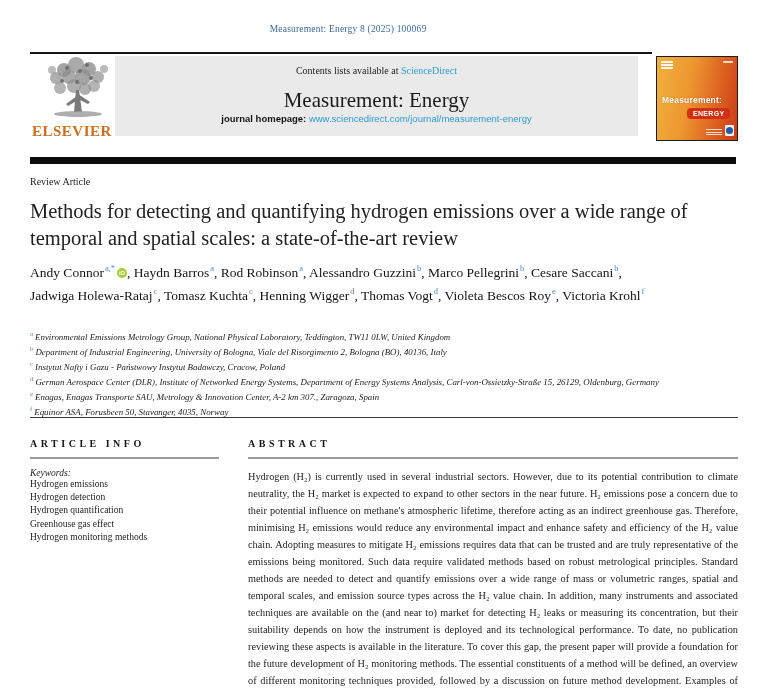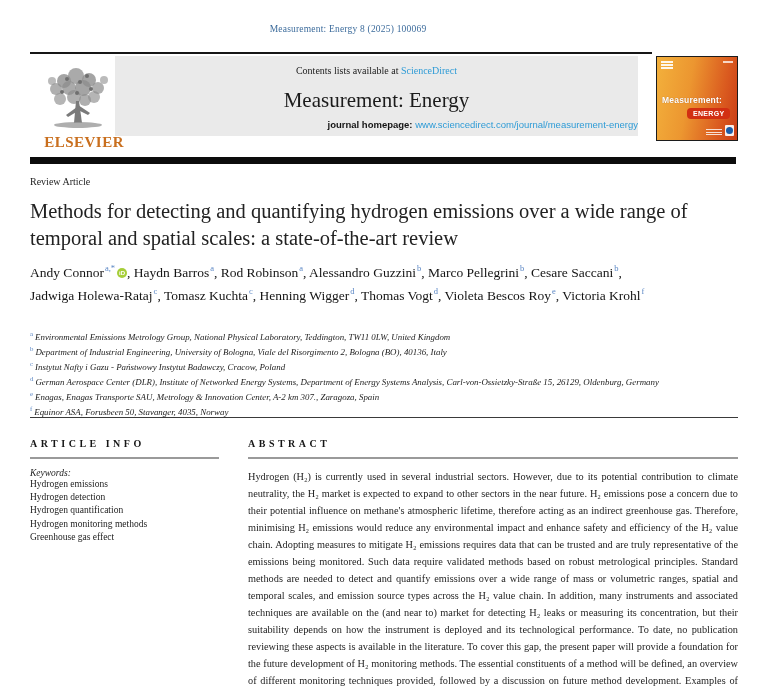--- a/index.html
+++ b/index.html
@@ -9,30 +9,30 @@
 
   
   .citation { position:absolute; top:24px; left:0; width:696px; text-align:center;
               font-size:9.5px; color:#3d6c9c; letter-spacing:.2px; }
 
   
   .topline { position:absolute; top:52px; left:30px; width:622px; height:2px; background:#161616; }
 
   
   .banner { position:absolute; top:56px; left:30px; width:708px; height:96px; }
-  .elsevier { position:absolute; left:2px; top:11px; width:92px; height:96px; text-align:right; }
+  .elsevier { position:absolute; left:2px; top:0; width:92px; height:96px; text-align:left; }
   .elsevier svg { display:block; margin:0 auto; }
   .elsevier-word { font-size:15px; font-weight:bold; color:#c96f1e; letter-spacing:.5px;
                    font-family:"Liberation Serif", serif; margin-top:1px; }
   .graybox { position:absolute; left:85px; top:0; width:523px; height:80px; background:#eaeaea;
              text-align:center; }
   .contents-line { margin-top:9px; font-size:10px; color:#222; }
   .link { color:#2e9bd6; text-decoration:none; cursor:pointer; }
   .journal-title { margin-top:12px; font-size:21px; color:#1b1b1b; }
-  .homepage-line { margin-top:6px; font-size:9.5px; font-family:"Liberation Sans", sans-serif;text-align:right; }
+  .homepage-line { margin-top:0; font-size:9.5px; font-family:"Liberation Sans", sans-serif; }
   .homepage-label { font-weight:bold; color:#141414; }
 
   
   .cover { position:absolute; right:0; top:0; width:82px; height:85px; border:1px solid #1c1c1c;
            background:linear-gradient(100deg,#f3b13c 0%, #ec9630 40%, #da5a1f 78%, #c93c16 100%);
            font-family:"Liberation Sans", sans-serif; }
   .cover-logo-tl { position:absolute; left:4px; top:4px; width:12px; }
   .cover-logo-tl i { display:block; height:1.5px; background:rgba(255,255,255,.9); margin-bottom:1.5px; }
   .cover-dots-tr { position:absolute; right:4px; top:4px; width:10px; height:2px; background:rgba(255,255,255,.75); }
   .cover-title { position:absolute; left:5px; top:38px; font-size:8.5px; font-weight:bold; color:#fff;
@@ -188,22 +188,22 @@
   <div class="fullrule"></div>
 
   <div class="columns">
     <div class="col-left">
       <div class="sec-heading">ARTICLE INFO</div>
       <div class="sec-rule"></div>
       <div class="kw-label">Keywords:</div>
       <div class="kw">Hydrogen emissions</div>
       <div class="kw">Hydrogen detection</div>
       <div class="kw">Hydrogen quantification</div>
+      <div class="kw">Greenhouse gas effect</div>
       <div class="kw">Hydrogen monitoring methods</div>
-      <div class="kw">Greenhouse gas effect</div>
     </div>
     <div class="col-right">
       <div class="sec-heading">ABSTRACT</div>
       <div class="sec-rule"></div>
       <p class="abstract-text">Hydrogen (H₂) is currently used in several industrial sectors. However, due to its potential contribution to climate neutrality, the H₂ market is expected to expand to other sectors in the near future. H₂ emissions pose a concern due to their potential influence on methane's atmospheric lifetime, therefore acting as an indirect greenhouse gas. Therefore, minimising H₂ emissions would reduce any environmental impact and enhance safety and efficiency of the H₂ value chain. Adopting measures to mitigate H₂ emissions requires data that can be trusted and are truly representative of the emissions being monitored. Such data require validated methods based on robust metrological principles. Standard methods are needed to detect and quantify emissions over a wide range of mass or volumetric ranges, spatial and temporal scales, and emission source types across the H₂ value chain. In addition, many instruments and associated techniques are available on the (and near to) market for detecting H₂ leaks or measuring its concentration, but their suitability depends on how the instrument is deployed and its technological performance. To date, no publication reviewing these aspects is available in the literature. To cover this gap, the present paper will provide a foundation for the future development of H₂ monitoring methods. The essential constituents of a method will be defined, an overview of different monitoring techniques provided, followed by a discussion on future method development. Examples of such monitoring techniques covered are sniffers, acoustic imaging and tracer correlation. It should be feasible to develop methods to monitor emissions at component level in the near future, while further technical development is required for methods that cover larger spatial scales.</p>
     </div>
   </div>
 
 </div>
 

